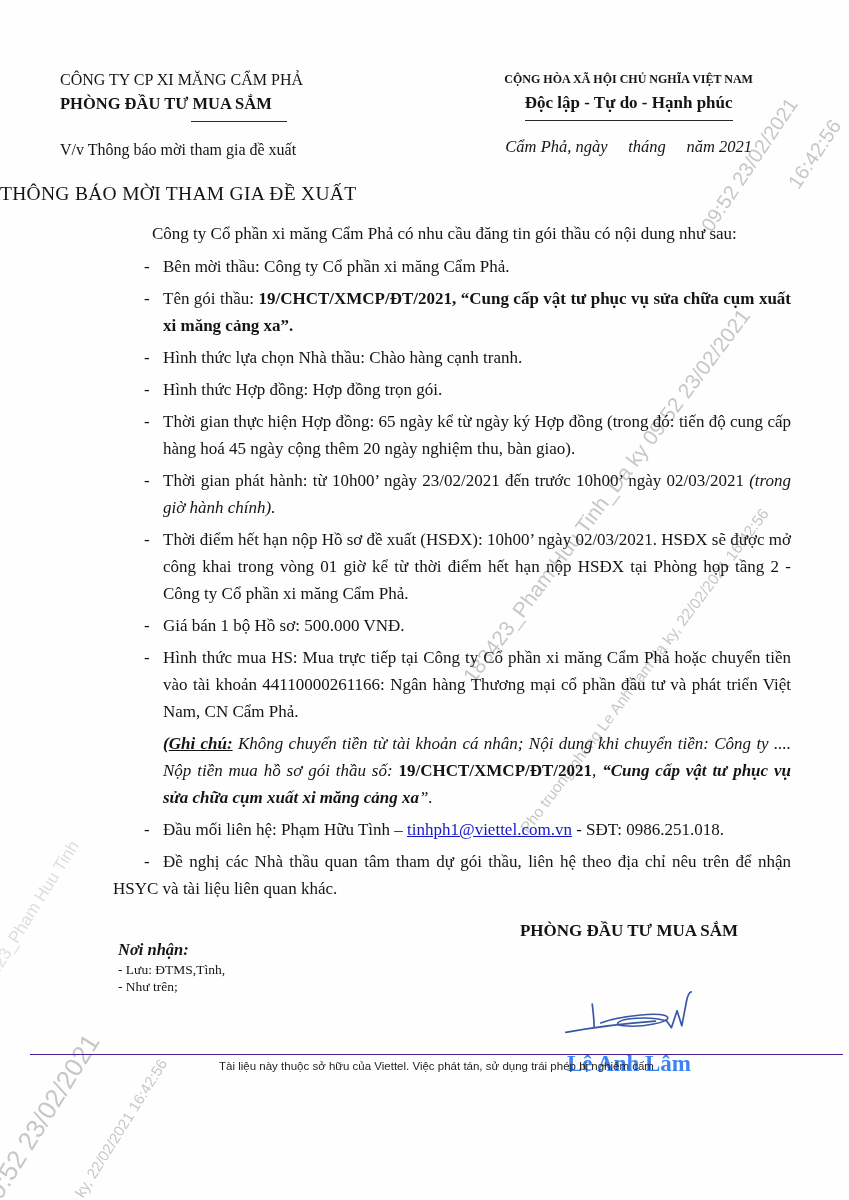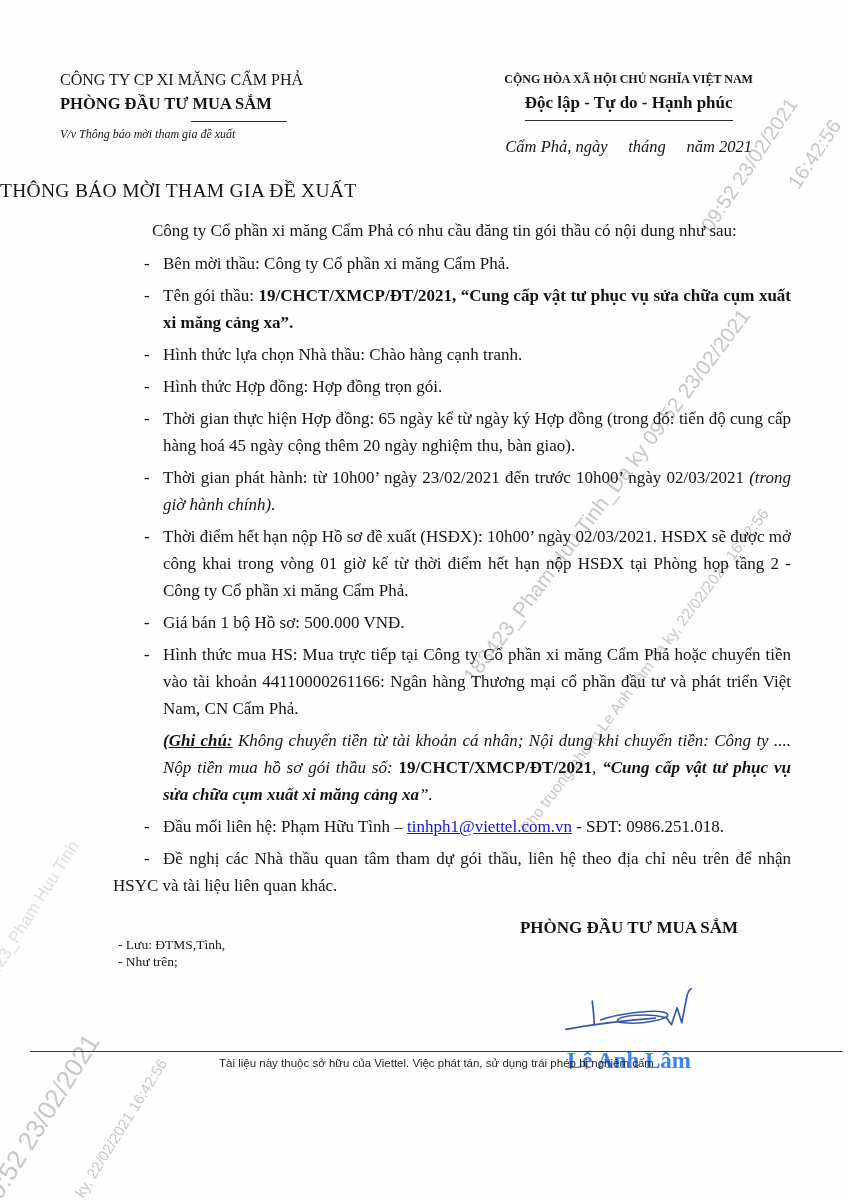--- a/index.html
+++ b/index.html
@@ -38,21 +38,21 @@
   .header{display:flex;padding:68px 10px 0 60px;}
   .h-left{width:46%;text-align:left;}
   .h-right{width:54%;text-align:center;}
   .company{font-size:16px;line-height:24px;}
   .dept{font-size:16.5px;font-weight:bold;line-height:24px;}
   .national{font-size:12px;font-weight:bold;line-height:23px;}
   .motto{font-size:17px;font-weight:bold;line-height:24px;text-align:center;}
   .rule{border-top:1.6px solid #2b2b2b;margin:5px auto 0 auto;}
   .rule-left{width:96px;}
   .rule-right{width:208px;}
-  .subject{font-style:italic;font-size:12px;line-height:24px;}
+  .subject{font-size:16px;margin-top:16px;line-height:24px;}
   .place-date{font-style:italic;font-size:16.5px;margin-top:14px;line-height:24px;}
   .title{
     text-align:left;font-size:19.5px;letter-spacing:.3px;
     margin-top:18px;line-height:28px;
   }
   .body{margin:12px 58px 0 113px;font-size:17px;line-height:27px;}
   .intro{margin:0 0 6px 0;text-indent:39px;text-align:justify;}
   .li{position:relative;padding-left:50px;margin-bottom:5px;text-align:justify;}
   .li .marker{position:absolute;left:31px;top:0;}
   .b{font-weight:bold;margin-top:40px;}
@@ -124,20 +124,21 @@
           <div class="li"><span class="marker">-</span><span>Hình thức mua HS: Mua trực tiếp tại Công ty Cổ phần xi măng Cẩm Phả hoặc chuyển tiền vào tài khoản 44110000261166: Ngân hàng Thương mại cổ phần đầu tư và phát triển Việt Nam, CN Cẩm Phả.</span></div>
           <div class="li note"><span class="b i">(</span><span class="b i u">Ghi chú:</span><span class="i"> Không chuyển tiền từ tài khoản cá nhân; Nội dung khi chuyển tiền: Công ty .... Nộp tiền mua hồ sơ gói thầu số: </span><span class="b">19/CHCT/XMCP/ĐT/2021</span><span class="i">, </span><span class="b i">“Cung cấp vật tư phục vụ sửa chữa cụm xuất xi măng cảng xa</span><span class="i">”.</span></div>
           <div class="li"><span class="marker">-</span><span>Đầu mối liên hệ: Phạm Hữu Tình – </span><a href="#" class="doc-link">tinhph1@viettel.com.vn</a><span> - SĐT: 0986.251.018.</span></div>
           <div class="li"><span class="marker">-</span></div>
         </div>
       <p class="closing">Đề nghị các Nhà thầu quan tâm tham dự gói thầu, liên hệ theo địa chỉ nêu trên để nhận HSYC và tài liệu liên quan khác.</p>
     </div>
 
     <div class="signoff-row">
       <div class="recipients">
+        <div class="rec-label">Nơi nhận:</div>
         <div class="rec-item">- Lưu: ĐTMS,Tình,</div>
         <div class="rec-item">- Như trên;</div>
       </div>
       <div class="sign-col">
         <div class="sign-dept">PHÒNG ĐẦU TƯ MUA SẮM</div>
         <svg class="signature" viewBox="0 0 140 55" fill="none" xmlns="http://www.w3.org/2000/svg">
           <path d="M3 47 C30 42 70 37 98 35" stroke="#3a57a7" stroke-width="1.8" stroke-linecap="round"></path>
           <path d="M31 17 C32 25 33 34 33 41" stroke="#3a57a7" stroke-width="1.8" stroke-linecap="round"></path>
           <path d="M40 37 C58 30 106 24 111 31 C114 36 84 42 64 40 C52 39 58 33 78 32 C92 31 104 33 110 35" stroke="#3a57a7" stroke-width="1.6" stroke-linecap="round"></path>
           <path d="M110 35 L115 42 L121 24 L126 40 L131 14 C132 8 134 5 136 4" stroke="#3a57a7" stroke-width="1.8" stroke-linecap="round" stroke-linejoin="round"></path>

